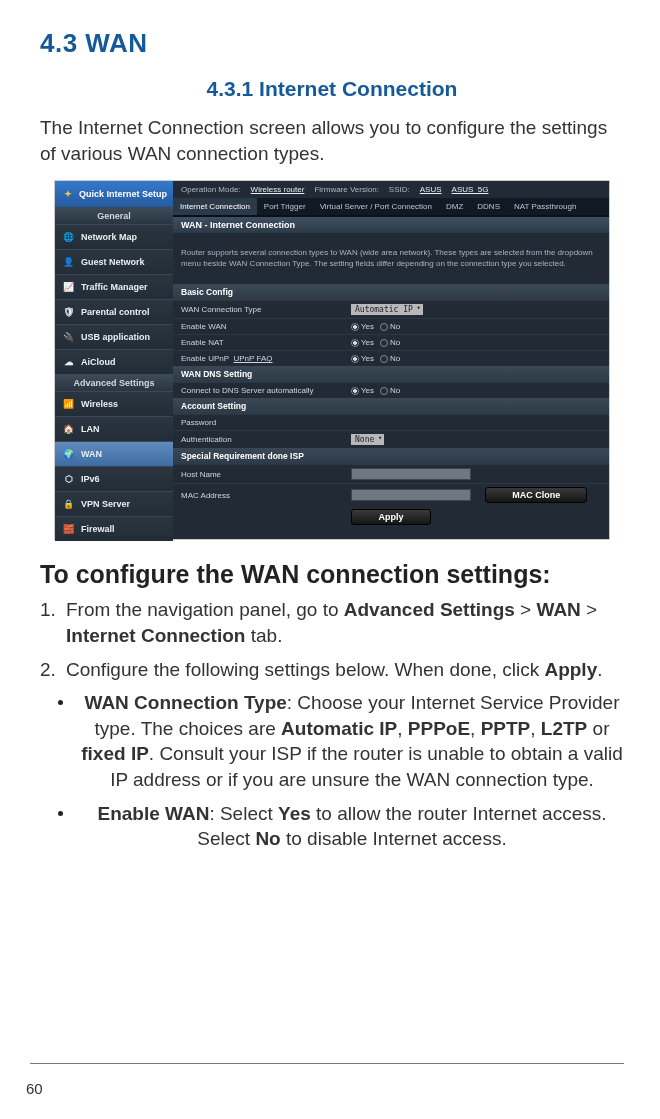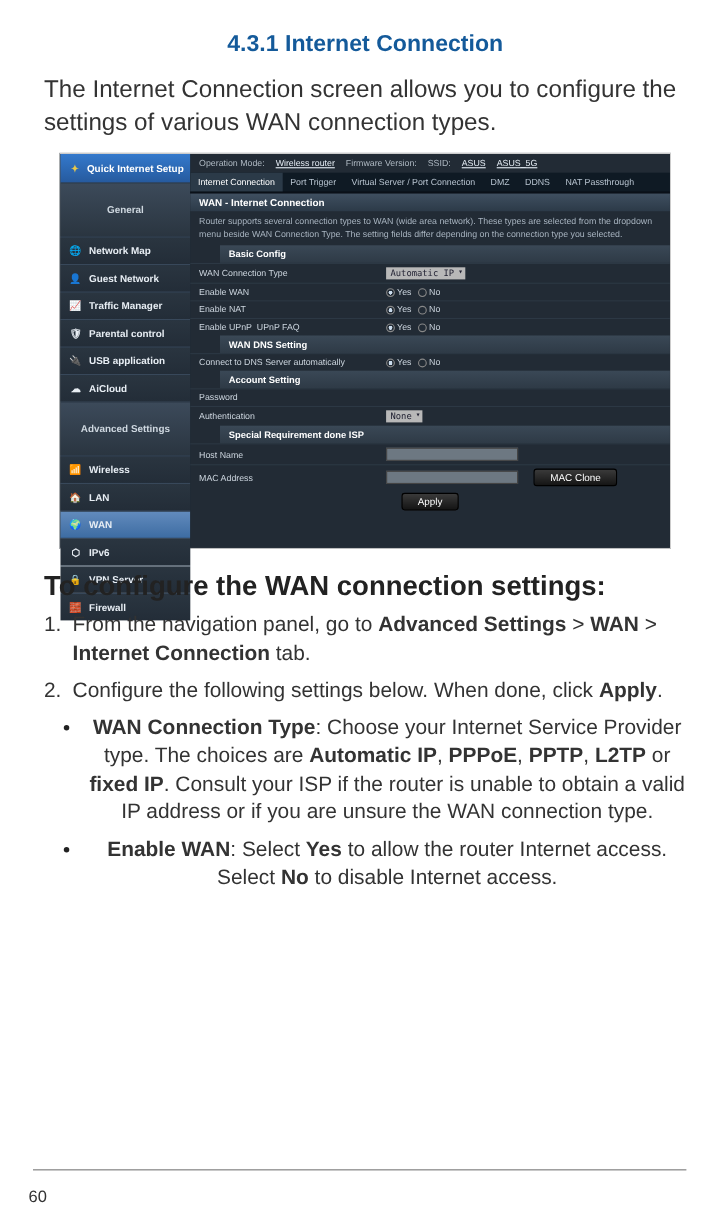--- a/index.html
+++ b/index.html
@@ -1,68 +1,69 @@
 <!DOCTYPE html>
 <html><head>
 <meta charset="utf-8">
 <style>
   * { box-sizing: border-box; margin: 0; padding: 0; }
   body { font-family: "Segoe UI", Arial, sans-serif; width: 660px; height: 1119px; background: #fff; color: #222; position: relative; }
   .page { padding: 28px 36px 0 40px; }
   h1 { color: #145a9a; font-size: 26px; font-weight: 700; letter-spacing: 0.5px; margin-bottom: 18px; }
   h2 { color: #145a9a; font-size: 21px; font-weight: 700; margin-bottom: 14px; text-align: center; }
-  .intro { font-size: 22px; line-height: 1.35; color: #333; margin-bottom: 14px; }
+  .intro { font-size: 19px; line-height: 1.35; color: #333; margin-bottom: 14px; }
 
   
   .shot { border: 1px solid #ccc; background: #1f2a36; color: #cfd8e0; font-size: 9px; width: 556px; height: 360px; margin: 0 auto 20px; display: flex; }
   .shot-sidebar { width: 118px; background: linear-gradient(#1c2530,#1c2530); display: flex; flex-direction: column; }
   .qis { background: linear-gradient(#3479cc,#265a9e); color: #fff; padding: 6px 6px; font-weight: 700; display: flex; gap: 4px; align-items: center; }
   .qis .icon { color: #e8c84a; }
-  .side-hdr { text-align: center; background: linear-gradient(#3c4a5a,#2a3540); color: #cfd8e0; padding: 19px 0; font-weight: 700; border-top: 1px solid #3a4a5a; }
+  .side-hdr { text-align: center; background: linear-gradient(#3c4a5a,#2a3540); color: #cfd8e0; padding: 3px 0; font-weight: 700; border-top: 1px solid #3a4a5a; }
   .side-item { display: flex; align-items: center; gap: 5px; padding: 5px 7px; background: linear-gradient(#2a3540,#232d38); border-top: 1px solid #38485a; color: #e8eef4; font-weight: 600; font-size: 9px; }
   .side-item.sel { background: linear-gradient(#628bbd,#3d6ca2); }
   .side-icon { width: 14px; height: 14px; display: inline-flex; align-items: center; justify-content: center; }
 
   .shot-main { flex: 1; display: flex; flex-direction: column; background: #222b35; }
   .topbar { font-size: 8px; padding: 4px 8px; color: #cfd8e0; display: flex; gap: 10px; align-items: flex-end; }
   .topbar .lbl { color: #aeb8c2; }
   .topbar .val { color: #e5edf5; text-decoration: underline; }
   .tabs { display: flex; background: #0f1a24; border-bottom: 2px solid #0a1018; }
   .tab { padding: 4px 7px; font-size: 8px; color: #b8c4d0; cursor: pointer; }
   .tab.act { background: #2b3a48; color: #fff; }
   .section-title { background: linear-gradient(#3f4f60,#2c3a48); color: #fff; padding: 3px 8px; font-weight: 700; font-size: 9px; }
-  .desc { padding: 5px 8px; font-size: 8px; color: #a8b4c0; line-height: 1.3; }
-  .band { background: linear-gradient(#3a4856,#2e3a46); color: #fff; font-size: 8.5px; padding: 3px 8px; font-weight: 600; margin-left: 27px; }
+  .desc { padding: 15px 8px; font-size: 8px; color: #a8b4c0; line-height: 1.3; }
+  .band { background: linear-gradient(#3a4856,#2e3a46); color: #fff; font-size: 8.5px; padding: 3px 8px; font-weight: 600; }
   .row { display: flex; align-items: center; padding: 3px 8px; font-size: 8px; color: #cdd6df; border-top: 1px solid #2c3844; }
   .row .k { width: 170px; }
   .row .v { flex: 1; display: flex; align-items: center; gap: 6px; }
   .dd { background: #b8b8b8; color: #223; padding: 1px 10px 1px 4px; font-family: monospace; position: relative; }
   .dd::after { content: "▾"; position: absolute; right: 2px; top: 0; font-size: 7px; }
   .radio { display: inline-flex; align-items: center; gap: 2px; }
   .radio .dot { width: 8px; height: 8px; border-radius: 50%; border: 1px solid #888; display: inline-block; }
   .radio .dot.on { background: radial-gradient(#cde 40%, transparent 45%); }
   .txt { background: #6d7882; width: 120px; height: 12px; border: 1px solid #444; }
-  .btn-dark { background: linear-gradient(#3a3a3a,#151515); color: #fff; border: 1px solid #000; padding: 2px 14px; font-size: 9px; font-weight: 400; border-radius: 3px; }
+  .btn-dark { background: linear-gradient(#3a3a3a,#151515); color: #fff; border: 1px solid #000; padding: 2px 26px; font-size: 9px; font-weight: 700; border-radius: 3px; }
 
   
   .steps-title { font-weight: 700; font-size: 25px; margin-bottom: 8px; }
   ol.steps { list-style: none; padding-left: 0; font-size: 19px; color: #333; }
   ol.steps > li { margin-bottom: 8px; padding-left: 26px; position: relative; line-height: 1.35; }
   ol.steps > li .num { position: absolute; left: 0; }
   ul.bul { list-style: none; padding-left: 0; font-size: 19px; color: #333; text-align: center; }
   ul.bul > li { position: relative; padding-left: 40px; margin-bottom: 8px; line-height: 1.35; }
   ul.bul > li .dot { position: absolute; left: 18px; top: 10px; width: 5px; height: 5px; background: #222; border-radius: 50%; }
   b { font-weight: 700; }
   .page-num { position: absolute; bottom: 22px; left: 26px; font-size: 15px; color: #333; }
   .top-border { position: absolute; bottom: 55px; left: 30px; right: 36px; border-top: 1px solid #777; }
 </style>
 </head>
 <body>
 
 <div class="page">
+  <h1>4.3   WAN</h1>
   <h2>4.3.1 Internet Connection</h2>
   <p class="intro">The Internet Connection screen allows you to configure the settings of various WAN connection types.</p>
 
   <div class="shot">
     <div class="shot-sidebar">
       <div class="qis">
         <span class="icon side-icon">✦</span>
         <span>Quick Internet Setup</span>
       </div>
       <div class="side-hdr">General</div>
@@ -164,21 +165,21 @@
               <span class="dot on"></span>
               <span>Yes</span>
             </span>
           <span class="radio">
               <span class="dot"></span>
               <span>No</span>
             </span>
         </div>
       </div>
       <div class="row">
-        <div class="k"><span>Enable UPnP</span>&nbsp;&nbsp;<span style="">UPnP  FAQ</span></div>
+        <div class="k"><span>Enable UPnP</span>&nbsp;&nbsp;<span style="text-decoration:underline">UPnP  FAQ</span></div>
         <div class="v">
           <span class="radio">
               <span class="dot on"></span>
               <span>Yes</span>
             </span>
           <span class="radio">
               <span class="dot"></span>
               <span>No</span>
             </span>
         </div>

